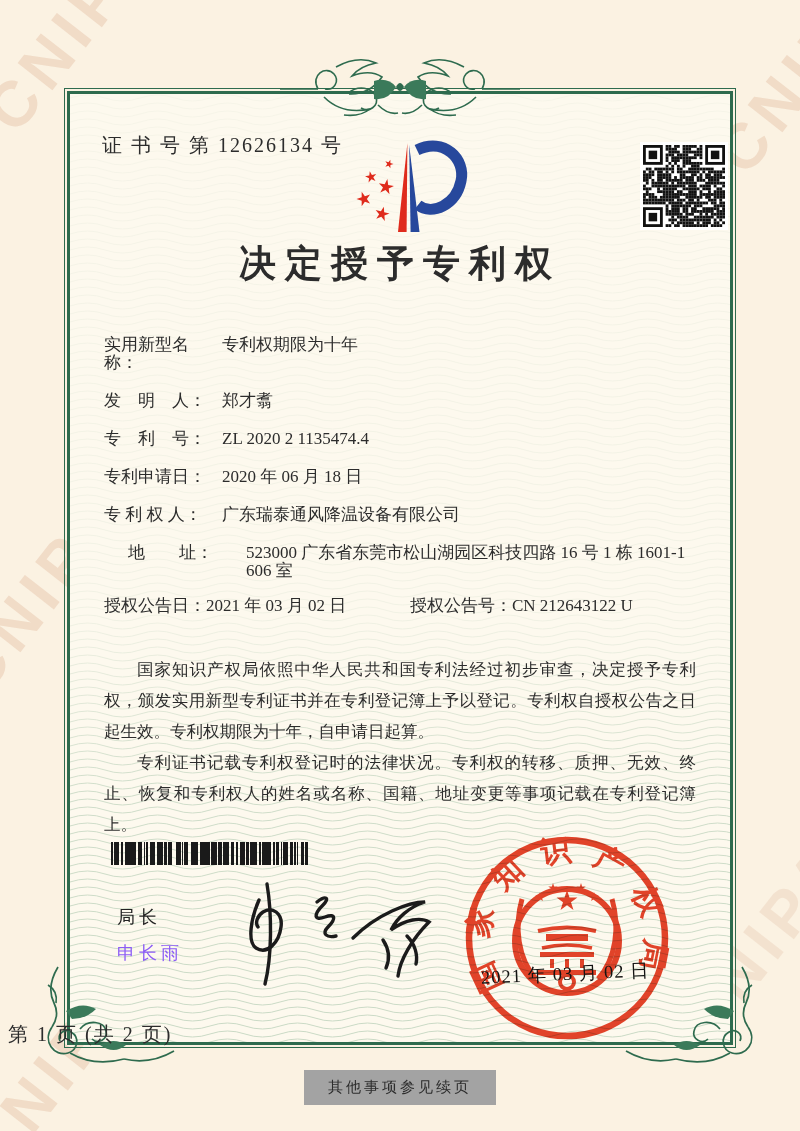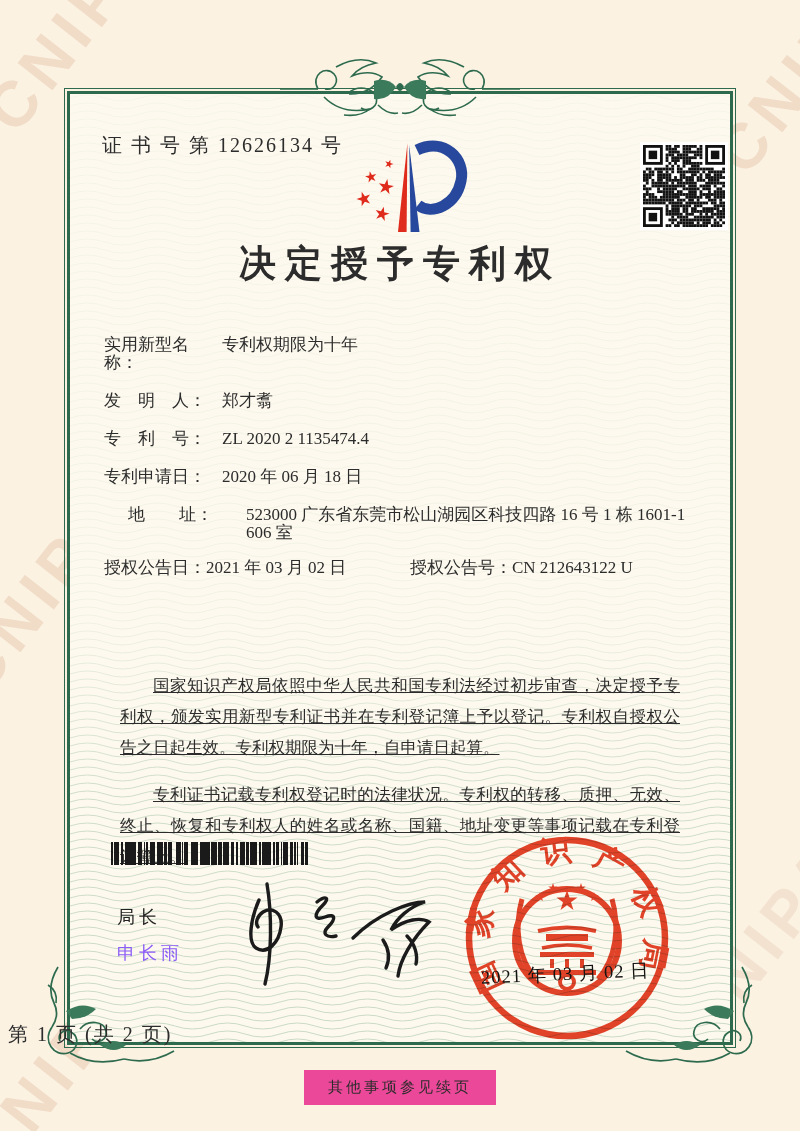--- a/index.html
+++ b/index.html
@@ -21,32 +21,32 @@
   .qr{left:640px;top:142px;width:82px;height:82px;z-index:2;background:#fff;padding:3px;}
   .title{left:0;right:0;top:239px;text-align:center;font-size:37px;font-weight:bold;letter-spacing:9px;z-index:2;}
   .fields{left:104px;top:336px;width:588px;z-index:2;font-size:17px;line-height:18px;}
   .field-row{display:flex;margin-bottom:20px;}
   .field-row.tight{margin-bottom:3px;margin-left:24px;}
   .f-label{width:118px;flex:none;}
   .f-value{flex:1;}
   .grant-row{display:flex;margin-top:17px;}
   .grant-pair1{width:306px;}
   .body-text{left:104px;top:654px;width:592px;z-index:2;font-size:16.5px;line-height:31px;text-align:justify;}
-  .body-text p{margin:16px;text-indent:2em;text-decoration:underline;}
+  .body-text p{margin:0;text-indent:2em;}
   .barcode{left:111px;top:842px;width:200px;height:23px;z-index:2;}
   .sign-title{left:117px;top:905px;font-family:Liberation Sans, sans-serif;
               font-size:18px;letter-spacing:4px;z-index:3;color:#222;}
   .sign-name{left:117px;top:941px;font-family:"Liberation Sans","DejaVu Sans",sans-serif;
              font-size:18px;letter-spacing:4px;z-index:3;color:#8b5cf6;}
   .signature{left:225px;top:876px;width:220px;height:118px;z-index:3;}
   .seal{left:460px;top:831px;width:214px;height:214px;z-index:2;mix-blend-mode:multiply;opacity:.95;}
   .seal-date{left:481px;top:961px;font-size:18.5px;letter-spacing:1px;color:#141413;z-index:4;transform:rotate(-2.5deg);}
   .page-info{left:8px;right:0;top:1021px;text-align:left;font-size:20px;letter-spacing:2px;z-index:2;}
   .note{left:0;right:0;top:1070px;text-align:center;z-index:2;}
-  .note span{display:inline-block;background:#ec4899;padding:8px 24px;font-size:15px;letter-spacing:3px;}
+  .note span{display:inline-block;background:#a3a3a3;padding:8px 24px;font-size:15px;letter-spacing:3px;}
 </style>
 </head>
 <body>
 
 <div class="page">
 
   <span class="wm" style="left:-30px;top:100px;transform:rotate(-52deg);">CNIPA</span>
   <span class="wm" style="left:700px;top:142px;transform:rotate(-52deg);">CNIPA</span>
   <span class="wm" style="left:430px;top:472px;transform:rotate(-52deg);color:rgba(228,210,190,.55);">CNIPA</span>
   <span class="wm" style="left:-62px;top:662px;transform:rotate(-52deg);">CNIPA</span>
@@ -648,20 +648,24 @@
       <span class="f-value">郑才翥</span>
     </div>
     <div class="field-row">
       <span class="f-label">专　利　号：</span>
       <span class="f-value">ZL 2020 2 1135474.4</span>
     </div>
     <div class="field-row">
       <span class="f-label">专利申请日：</span>
       <span class="f-value">2020 年 06 月 18 日</span>
     </div>
+    <div class="field-row">
+      <span class="f-label">专 利 权 人：</span>
+      <span class="f-value">广东瑞泰通风降温设备有限公司</span>
+    </div>
     <div class="field-row tight">
       <span class="f-label">地　　址：</span>
       <span class="f-value">523000 广东省东莞市松山湖园区科技四路 16 号 1 栋 1601-1 606 室</span>
     </div>
     <div class="grant-row">
       <span class="grant-pair1">
         <span>授权公告日：</span><span>2021 年 03 月 02 日</span>
       </span>
       <span>
         <span>授权公告号：</span><span>CN 212643122 U</span>

